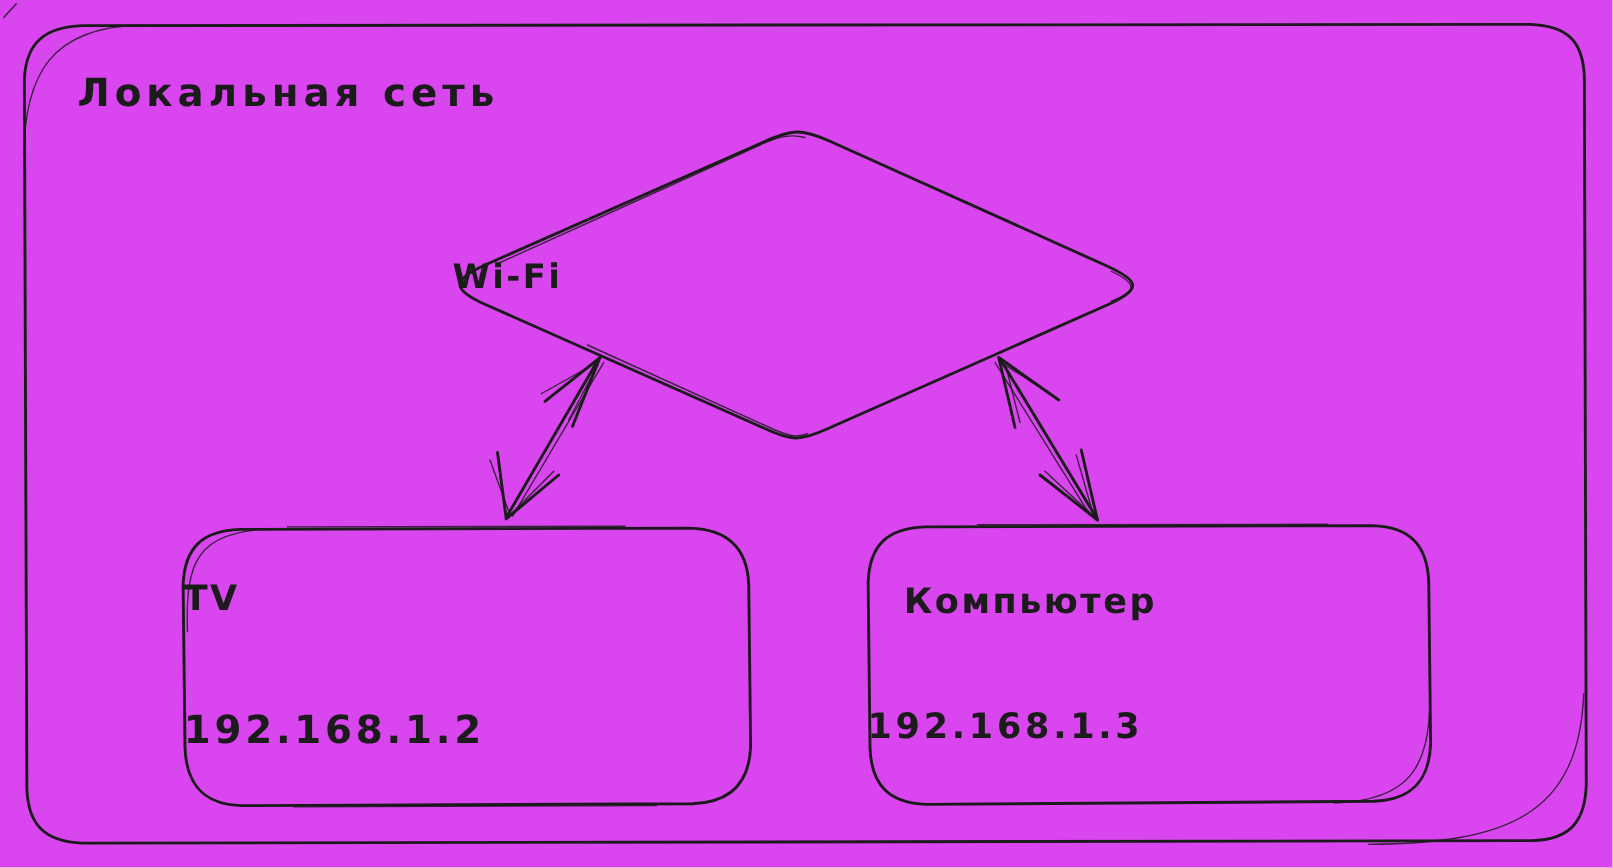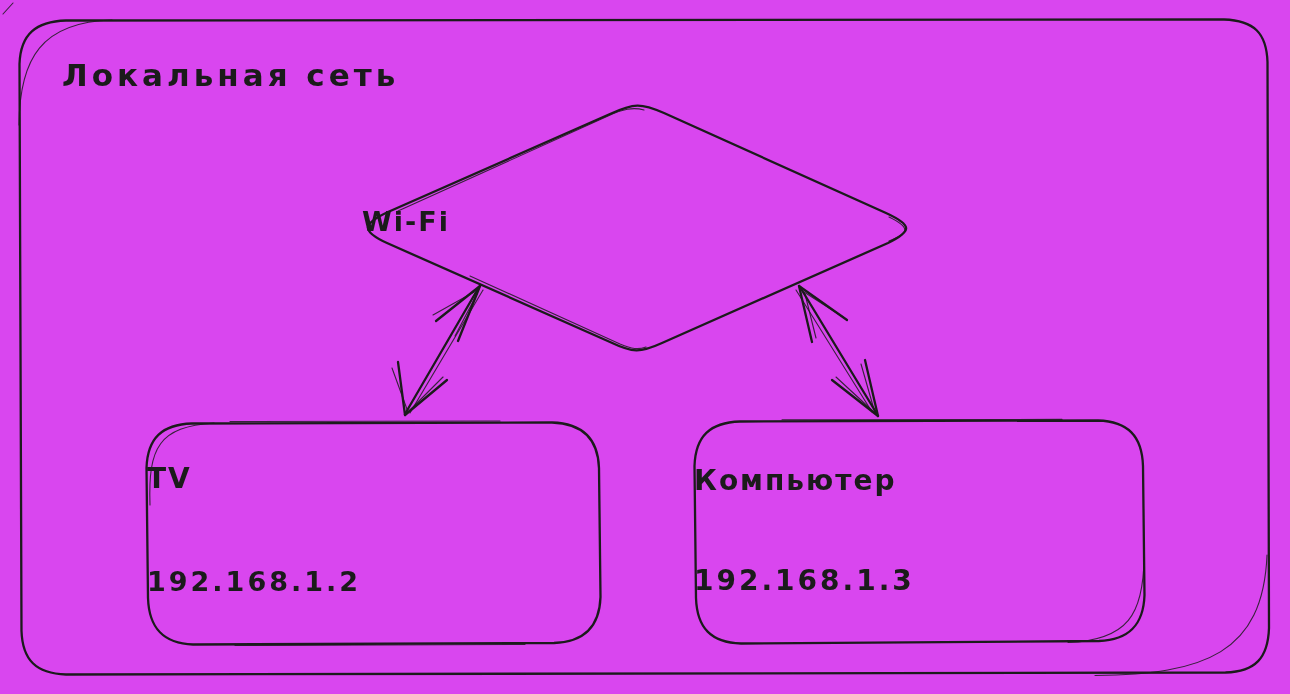--- a/index.html
+++ b/index.html
@@ -48,26 +48,27 @@
   .wifi-label {
     left: 362px; top: 206px; width: 552px;
     font-size: 27px;
   }
   .tv-label {
     left: 147px; top: 462px; width: 452px;
     font-size: 28px;
   }
   .tv-ip {
     left: 147px; top: 566px; width: 452px;
-    font-size: 27px;
+    font-size: 31px;
     letter-spacing: 3px;
   }
   .pc-label {
     left: 694px; top: 464px; width: 450px;
     font-size: 28px;
+    padding-left: 29px;
   }
   .pc-ip {
     left: 694px; top: 564px; width: 356px;
     font-size: 28px;
     letter-spacing: 3px;
   }
 </style>
 </head>
 <body>
 

